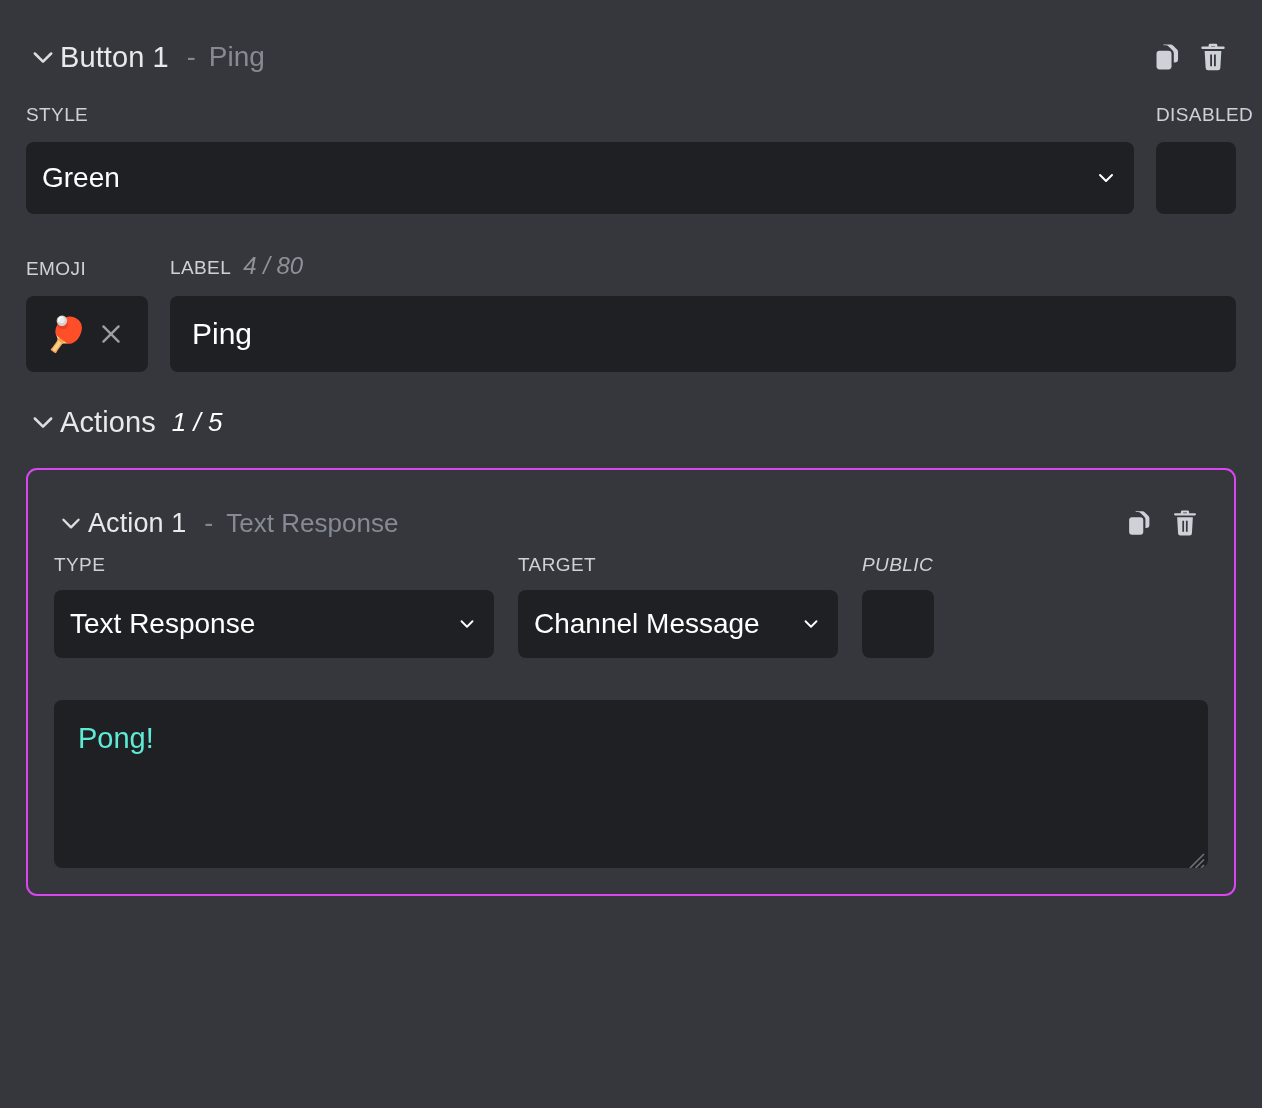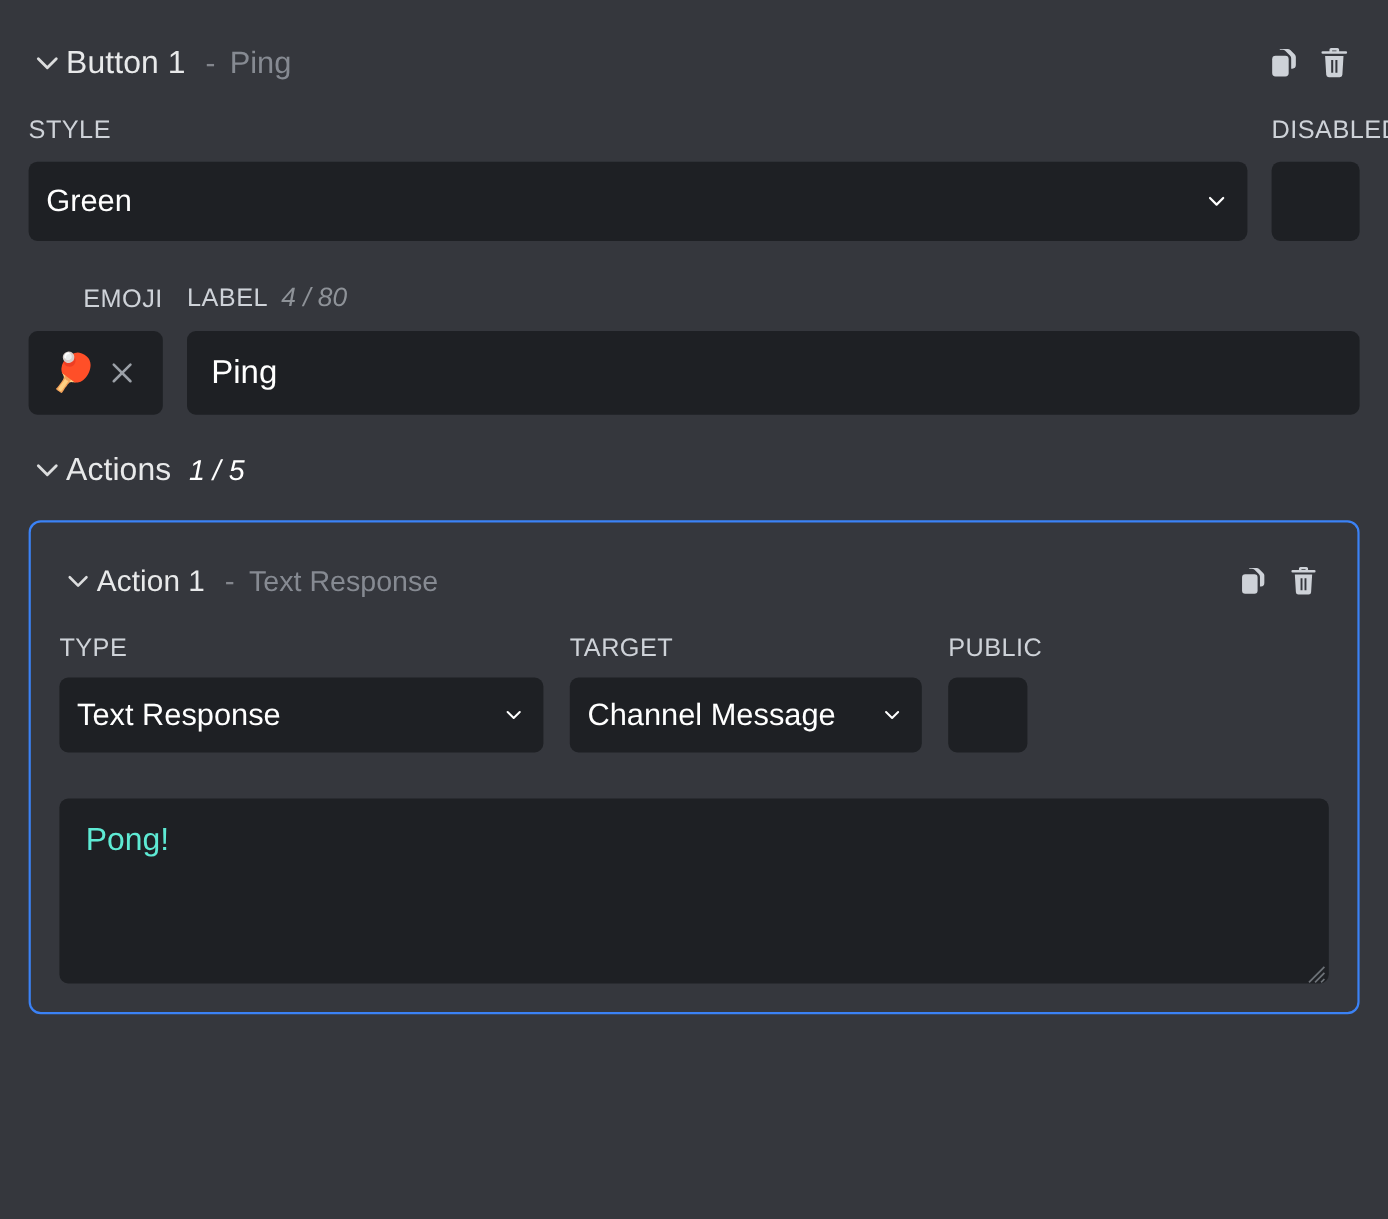--- a/index.html
+++ b/index.html
@@ -73,21 +73,21 @@
     align-items: center;
     justify-content: center;
     cursor: pointer;
     color: #ced2d8;
     flex: none;
   }
   .icon-btn svg { display: block; }
 
   
   .flabel {
-    font-size: 23px;
+    font-size: 19px;
     color: #ced2d8;
     letter-spacing: .4px;
     font-weight: 400;
     white-space: nowrap;
   }
   .flabel-dim {
     font-size: 24px;
     font-style: italic;
     color: #8e9298;
     margin-left: 12px;
@@ -145,21 +145,21 @@
     align-items: flex-start;
   }
   .disabled-col .flabel { margin-bottom: 16px; margin-left: 0; }
 
   
   .row-emoji {
     display: flex;
     gap: 22px;
     align-items: flex-end;
   }
-  .emoji-col { width: 122px; flex: none; text-align: right; }
+  .emoji-col { width: 122px; flex: none; }
   .label-col { flex: 1 1 auto; }
 
   .emoji-box {
     background: #1e2024;
     border-radius: 8px;
     height: 76px;
     display: flex;
     align-items: center;
     justify-content: center;
     gap: 6px;
@@ -179,21 +179,21 @@
     cursor: pointer;
   }
   .label-input {
     height: 76px;
     font-size: 30px;
     padding: 0 22px;
   }
 
   
   .action-panel {
-    border: 2px solid #3b82f6;
+    border: 2px solid #d946ef;
     border-radius: 11px;
     padding: 22px 26px 26px 26px;
     background: transparent;
   }
 
   .row-3 {
     display: flex;
     gap: 24px;
     align-items: flex-end;
   }
@@ -365,21 +365,21 @@
       </span>
 
       <span class="icon-btn">
         <svg width="32" height="32" viewBox="0 0 24 24" fill="currentColor">
           <path d="M10 2.6h4c.6 0 1.1.5 1.1 1.1v.9h4.3a.85.85 0 0 1 0 1.7H4.6a.85.85 0 0 1 0-1.7h4.3v-.9c0-.6.5-1.1 1.1-1.1zm.6 2h2.8v-.4h-2.8z"></path>
           <path d="M6.1 7.7h11.8l-.72 12.1a1.7 1.7 0 0 1-1.7 1.6H8.52a1.7 1.7 0 0 1-1.7-1.6zM10 10.3v8.2h1.3v-8.2zm2.7 0v8.2H14v-8.2z"></path>
         </svg>
       </span>
     </div>
 
-    <div class="row-3" style="margin-top:16px;">
+    <div class="row-3" style="margin-top:0;">
       <div class="type-col">
         <div class="flabel" style="margin-bottom:14px;">TYPE</div>
         <div class="select">
           <span class="sel-val">Text Response</span>
           <span class="sel-chev">
             <svg width="22" height="22" viewBox="0 0 24 24" fill="none" stroke="currentColor" stroke-width="2" stroke-linecap="round" stroke-linejoin="round">
               <polyline points="6,9 12,15 18,9"></polyline>
             </svg>
           </span>
         </div>
@@ -391,21 +391,21 @@
           <span class="sel-val">Channel Message</span>
           <span class="sel-chev">
             <svg width="22" height="22" viewBox="0 0 24 24" fill="none" stroke="currentColor" stroke-width="2" stroke-linecap="round" stroke-linejoin="round">
               <polyline points="6,9 12,15 18,9"></polyline>
             </svg>
           </span>
         </div>
       </div>
 
       <div class="public-col">
-        <div class="flabel" style="margin-bottom:14px;">PUBLIC</div>
+        <div class="flabel" style="margin-bottom:14px;font-style:italic;">PUBLIC</div>
         <div class="checkbox"></div>
       </div>
     </div>
 
     <div style="margin-top:42px;">
 
       <div class="resp-area" placeholder="Response">Pong!
         <span class="resize-grip">
           <svg width="22" height="22" viewBox="0 0 22 22" stroke="#6d7278" stroke-width="1.6" fill="none">
             <line x1="21" y1="7" x2="7" y2="21"></line>

